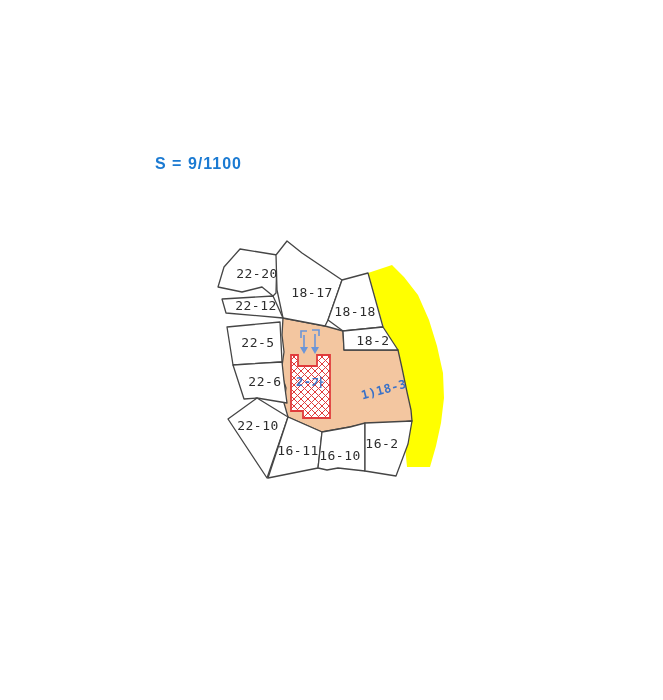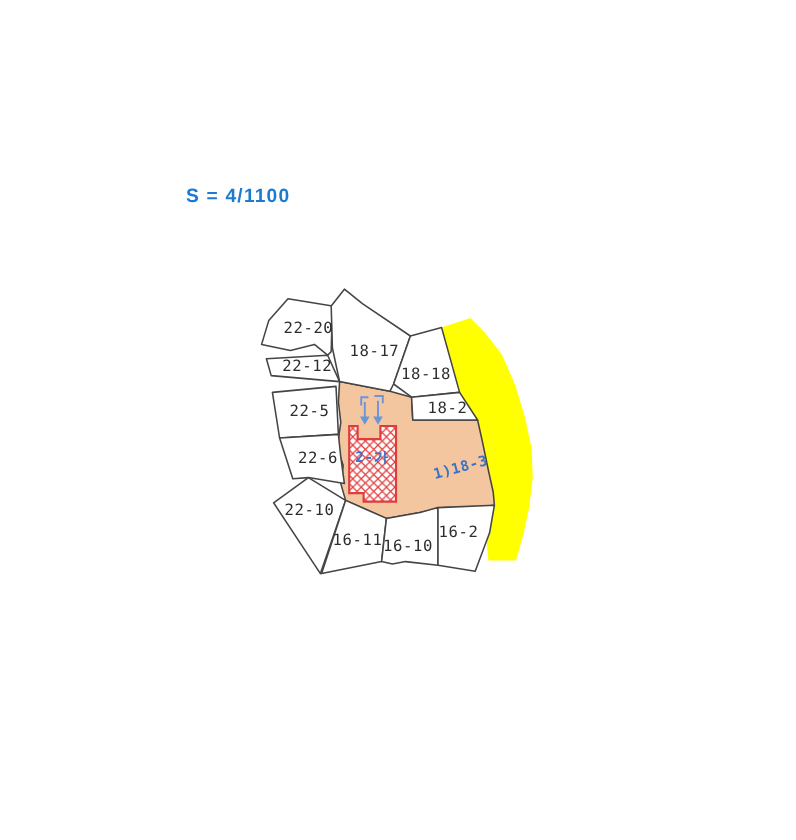--- a/index.html
+++ b/index.html
@@ -14,21 +14,21 @@
   svg text{
     font-family:"DejaVu Sans Mono","Liberation Mono",monospace;
     font-size:13px;letter-spacing:0.5px;
   }
   svg text.blue-label{font-size:12px;font-weight:bold;}
 </style>
 </head>
 <body>
 
 <div class="canvas">
-  <div class="scale-label" style="color: rgb(27, 122, 210);">S = 4/1100</div>
+  <div class="scale-label" style="color: rgb(27, 122, 210);">S = 9/1100</div>
   <svg id="map-svg" width="663" height="700" viewBox="0 0 663 700">
       <polygon points="368,273 392,265 404,277 418,295 429,320 437,346 443,373 444,398 441,423 436,446 430,467 407,467 405,446 403,423 400,399 396,374 389,346 381,318 374,294" fill="#ffff00" stroke="none"></polygon>
       <polygon points="283,318 325,326 343,331 344,350 398,350 402,368 407,392 411,410 412,421 394,423 370,423 350,427 322,432 288,417 284,403 286,388 281,373 284,352 282,335" fill="#f3c6a0" stroke="#454545" stroke-width="1.3" stroke-linejoin="round"></polygon>
       <polygon points="224,267 240,249 277,255 276,293 273,296 262,287 242,292 218,287" fill="#ffffff" stroke="#454545" stroke-width="1.3" stroke-linejoin="round"></polygon>
       <polygon points="276,255 287,241 302,253 342,280 328,320 325,326 283,318 277,290" fill="#ffffff" stroke="#454545" stroke-width="1.3" stroke-linejoin="round"></polygon>
       <polygon points="222,299 273,296 283,318 226,313" fill="#ffffff" stroke="#454545" stroke-width="1.3" stroke-linejoin="round"></polygon>
       <polygon points="342,280 368,273 383,327 343,331 328,320" fill="#ffffff" stroke="#454545" stroke-width="1.3" stroke-linejoin="round"></polygon>
       <polygon points="227,327 280,322 282,362 233,365" fill="#ffffff" stroke="#454545" stroke-width="1.3" stroke-linejoin="round"></polygon>
       <polygon points="343,331 383,327 398,350 344,350" fill="#ffffff" stroke="#454545" stroke-width="1.3" stroke-linejoin="round"></polygon>
       <polygon points="233,365 282,362 284,381 287,403 257,398 244,399" fill="#ffffff" stroke="#454545" stroke-width="1.3" stroke-linejoin="round"></polygon>

